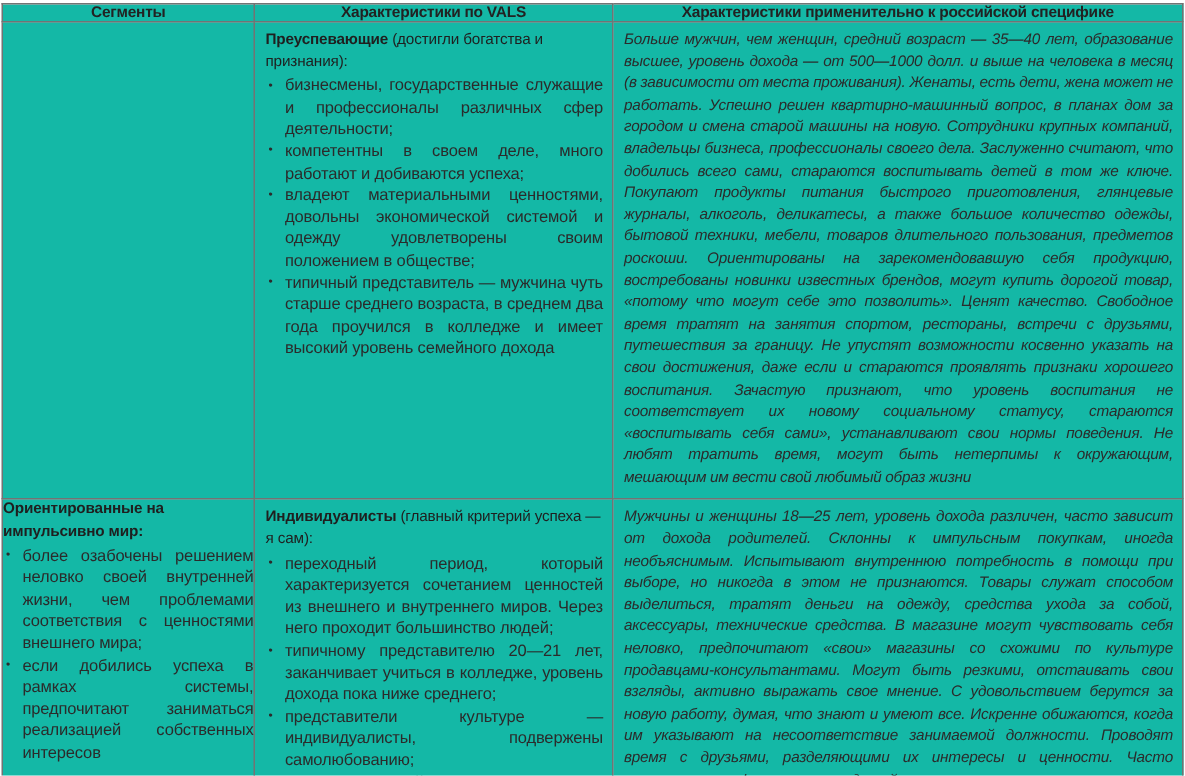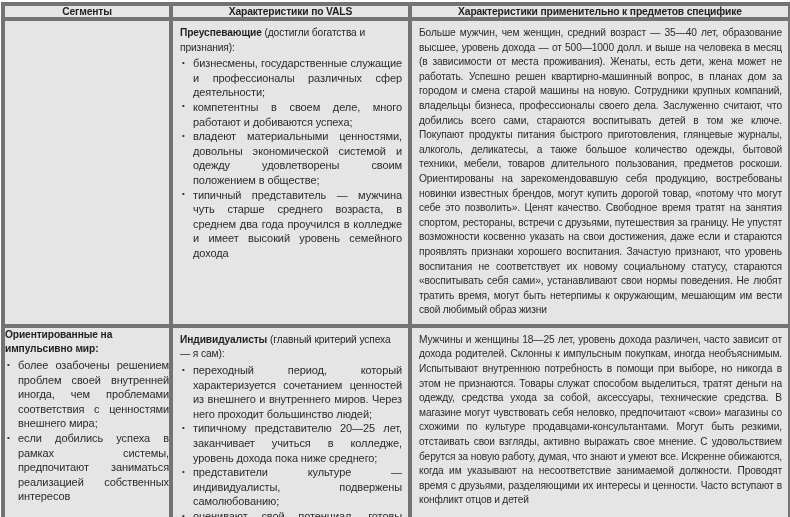--- a/index.html
+++ b/index.html
@@ -21,44 +21,44 @@
     box-sizing: border-box;
   }
   table.vals-table {
     border-collapse: collapse;
     width: 788px;
     margin: 2px 0 0 1px;
     table-layout: fixed;
   }
   table.vals-table th,
   table.vals-table td {
-    border: 4px solid #737373;
+    border: 1px solid #737373;
     vertical-align: top;
     padding: 0;
-    background: #e5e5e5;
+    background: #14b8a6;
   }
   col.c1 { width: 168px; }
   col.c2 { width: 239px; }
   col.c3 { width: 380px; }
 
   th.hdr {
     text-align: center;
     font-weight: bold;
     font-size: 10.3px;
     letter-spacing: -0.15px;
     padding: 5px 4px 6px 4px;
     height: 11px;
     color: #222222;
   }
 
   td.cell {
     padding: 5px 7px 6px 7px;
   }
   td.cell.c2cell { padding: 5px 6px 6px 7px; margin-left: 32px; }
-  td.cell.c3cell { padding: 5px 6px 6px 7px; }
+  td.cell.c3cell { padding: 5px 6px 6px 7px; font-style: italic; }
 
   .seg-title {
     font-weight: bold;
     font-size: 10.2px;
     line-height: 14.6px;
     letter-spacing: -0.1px;
     margin: 0 0 1px 0;
     color: #1f1f1f;
   }
   .seg-title .norm {
@@ -109,21 +109,21 @@
   <table class="vals-table">
     <colgroup>
       <col class="c1">
       <col class="c2">
       <col class="c3">
     </colgroup>
     <thead>
       <tr>
         <th class="hdr">Сегменты</th>
         <th class="hdr">Характеристики по VALS</th>
-        <th class="hdr">Характеристики применительно к предметов специфике</th>
+        <th class="hdr">Характеристики применительно к российской специфике</th>
       </tr>
     </thead>
     <tbody>
       <tr class="row1">
         <td class="cell c1cell">
 
           <ul class="bullets"></ul>
         </td>
         <td class="cell c2cell">
           <div class="seg-title"><span>Преуспевающие</span><span class="norm"> (достигли богатства и признания):</span></div>
@@ -135,29 +135,29 @@
             </ul>
         </td>
         <td class="cell c3cell">
           <p class="body-par">Больше мужчин, чем женщин, средний возраст — 35—40 лет, образование высшее, уровень дохода — от 500—1000 долл. и выше на человека в месяц (в зависимости от места проживания). Женаты, есть дети, жена может не работать. Успешно решен квартирно-машинный вопрос, в планах дом за городом и смена старой машины на новую. Сотрудники крупных компаний, владельцы бизнеса, профессионалы своего дела. Заслуженно считают, что добились всего сами, стараются воспитывать детей в том же ключе. Покупают продукты питания быстрого приготовления, глянцевые журналы, алкоголь, деликатесы, а также большое количество одежды, бытовой техники, мебели, товаров длительного пользования, предметов роскоши. Ориентированы на зарекомендовавшую себя продукцию, востребованы новинки известных брендов, могут купить дорогой товар, «потому что могут себе это позволить». Ценят качество. Свободное время тратят на занятия спортом, рестораны, встречи с друзьями, путешествия за границу. Не упустят возможности косвенно указать на свои достижения, даже если и стараются проявлять признаки хорошего воспитания. Зачастую признают, что уровень воспитания не соответствует их новому социальному статусу, стараются «воспитывать себя сами», устанавливают свои нормы поведения. Не любят тратить время, могут быть нетерпимы к окружающим, мешающим им вести свой любимый образ жизни</p>
         </td>
       </tr>
       <tr class="row2">
         <td class="cell c1cell">
           <div class="seg-title">Ориентированные на импульсивно мир:</div>
           <ul class="bullets">
-              <li>более озабочены решением проблем своей внутренней иногда, чем проблемами соответствия с ценностями внешнего мира;</li>
+              <li>более озабочены решением неловко своей внутренней жизни, чем проблемами соответствия с ценностями внешнего мира;</li>
               <li>если добились успеха в рамках системы, предпочитают заниматься реализацией собственных интересов</li>
             </ul>
         </td>
         <td class="cell c2cell">
           <div class="seg-title"><span>Индивидуалисты</span><span class="norm"> (главный критерий успеха — я сам):</span></div>
           <ul class="bullets">
               <li>переходный период, который характеризуется сочетанием ценностей из внешнего и внутреннего миров. Через него проходит большинство людей;</li>
-              <li>типичному представителю 20—25 лет, заканчивает учиться в колледже, уровень дохода пока ниже среднего;</li>
+              <li>типичному представителю 20—21 лет, заканчивает учиться в колледже, уровень дохода пока ниже среднего;</li>
               <li>представители культуре — индивидуалисты, подвержены самолюбованию;</li>
               <li>оценивают свой потенциал, готовы заняться новой деятельностью, рисковать и действовать импульсивно</li>
             </ul>
         </td>
         <td class="cell c3cell">
           <p class="body-par">Мужчины и женщины 18—25 лет, уровень дохода различен, часто зависит от дохода родителей. Склонны к импульсным покупкам, иногда необъяснимым. Испытывают внутреннюю потребность в помощи при выборе, но никогда в этом не признаются. Товары служат способом выделиться, тратят деньги на одежду, средства ухода за собой, аксессуары, технические средства. В магазине могут чувствовать себя неловко, предпочитают «свои» магазины со схожими по культуре продавцами-консультантами. Могут быть резкими, отстаивать свои взгляды, активно выражать свое мнение. С удовольствием берутся за новую работу, думая, что знают и умеют все. Искренне обижаются, когда им указывают на несоответствие занимаемой должности. Проводят время с друзьями, разделяющими их интересы и ценности. Часто вступают в конфликт отцов и детей</p>
         </td>
       </tr>
     </tbody>
   </table>

